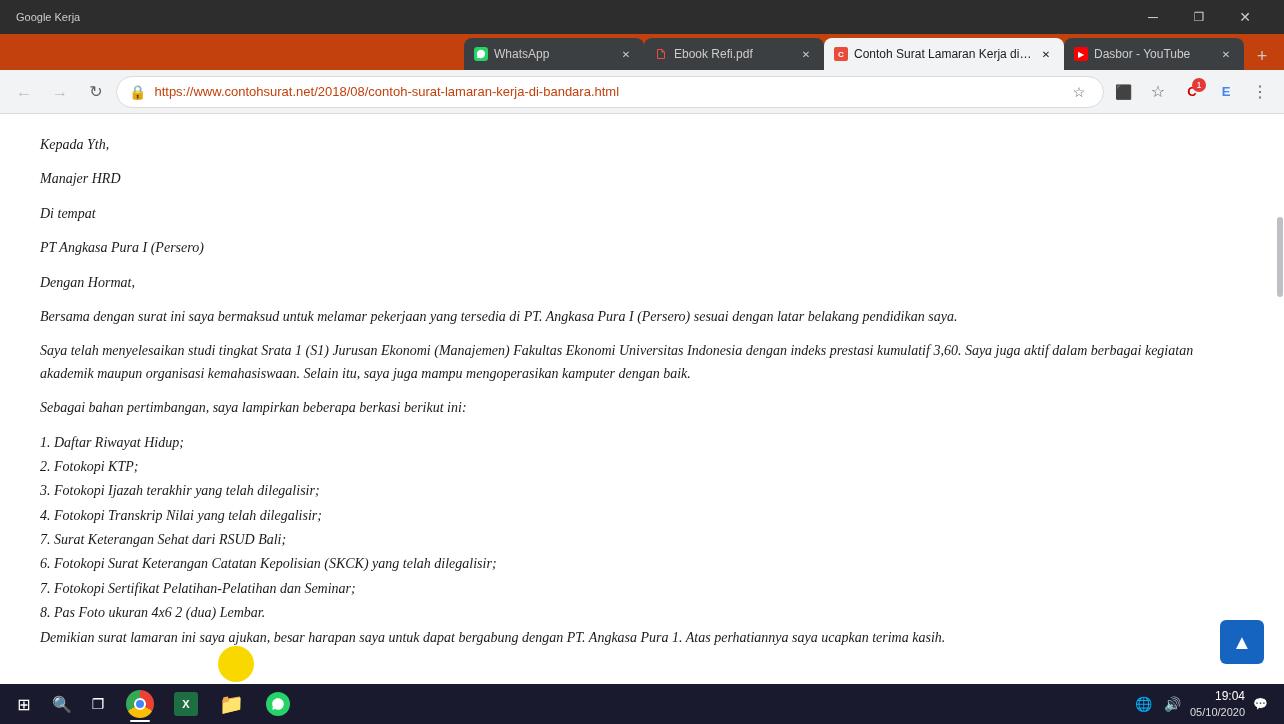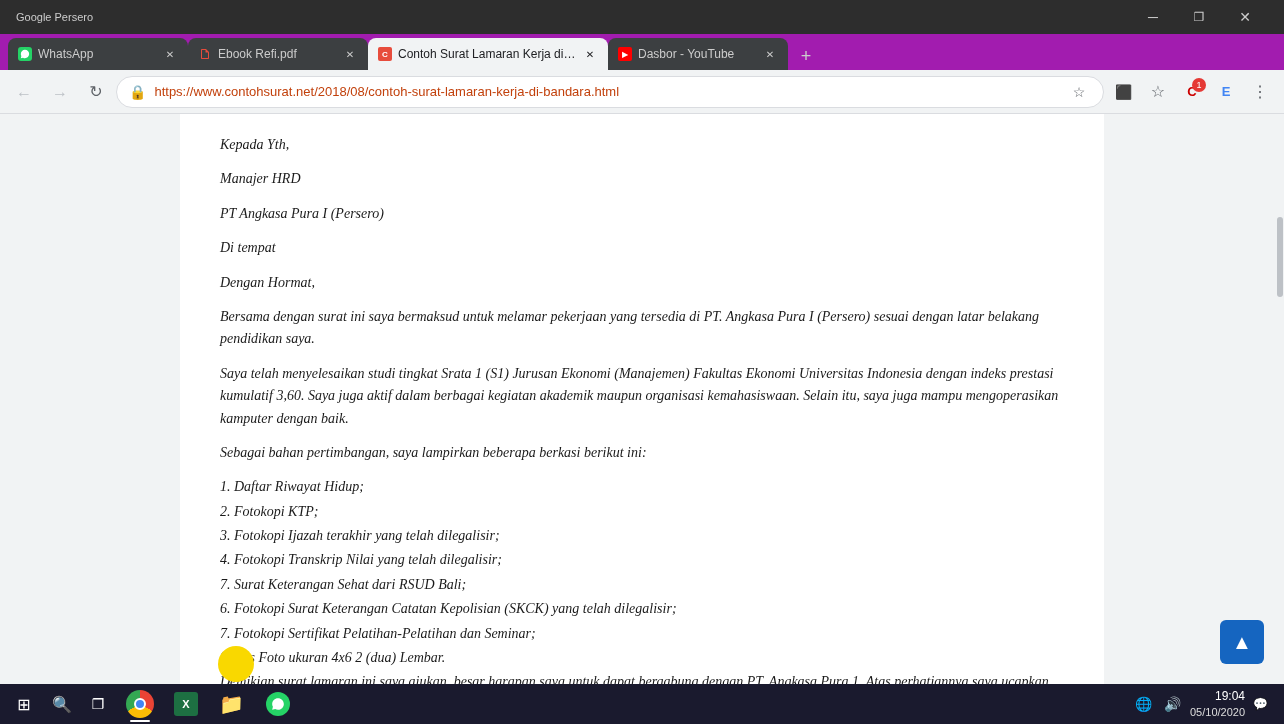--- a/index.html
+++ b/index.html
@@ -16,25 +16,26 @@
     }
     .window-controls { display: flex; gap: 0; margin-right: 8px; }
     .win-btn {
       width: 46px; height: 34px;
       display: flex; align-items: center; justify-content: center;
       color: #ccc; font-size: 11px; cursor: pointer;
     }
 
     
     .tabs-bar {
-      background: #a21caf;
+      background: #c2410c;
       height: 36px;
       display: flex;
       align-items: flex-end;
       padding: 0 8px;
+      justify-content: flex-end;
     }
     .tab {
       height: 32px;
       min-width: 180px;
       max-width: 240px;
       background: #3c3f41;
       border-radius: 8px 8px 0 0;
       display: flex;
       align-items: center;
       padding: 0 10px;
@@ -117,20 +118,21 @@
       font-size: 14px;
     }
 
     .toolbar-right { display: flex; align-items: center; gap: 2px; }
 
     
     .content-area {
       display: flex;
       height: calc(724px - 34px - 36px - 44px);
       background: #f1f3f4;
+      flex-direction: column;
     }
 
     
     .left-margin { width: 180px; background: #f1f3f4; flex-shrink: 0; }
     .right-margin { width: 180px; background: #f1f3f4; flex-shrink: 0; }
 
     
     .page-content {
       flex: 1;
       background: white;
@@ -332,21 +334,21 @@
       background: #f9d800;
       border-radius: 50%;
       z-index: 200;
     }
   </style>
 </head>
 <body>
 
 <div class="title-bar">
   <div style="flex:1; display:flex; align-items:center; gap:4px; padding-left:8px;">
-    <span style="font-size:11px; color:#ccc;">Google Persero</span>
+    <span style="font-size:11px; color:#ccc;">Google Kerja</span>
   </div>
   <div class="window-controls">
     <div class="win-btn" style="font-size:14px; color:#ccc;">─</div>
     <div class="win-btn" style="font-size:12px; color:#ccc;">❐</div>
     <div class="win-btn close" style="font-size:14px; color:#ccc;">✕</div>
   </div>
 </div>
 
 <div class="tabs-bar">
 
@@ -429,22 +431,22 @@
   </div>
 </div>
 
 <div class="content-area">
   <div class="left-margin"></div>
 
   <div class="page-content">
     <div class="letter-text">
       <p>Kepada Yth,</p>
       <p>Manajer HRD</p>
+      <p>Di tempat</p>
       <p>PT Angkasa Pura I (Persero)</p>
-      <p>Di tempat</p>
 
       <p>Dengan Hormat,</p>
 
       <p>Bersama dengan surat ini saya bermaksud untuk melamar pekerjaan yang tersedia di PT. Angkasa Pura I (Persero) sesuai dengan latar belakang pendidikan saya.</p>
 
       <p>Saya telah menyelesaikan studi tingkat Srata 1 (S1) Jurusan Ekonomi (Manajemen) Fakultas Ekonomi Universitas Indonesia dengan indeks prestasi kumulatif 3,60. Saya juga aktif dalam berbagai kegiatan akademik maupun organisasi kemahasiswaan. Selain itu, saya juga mampu mengoperasikan kamputer dengan baik.</p>
 
       <p>Sebagai bahan pertimbangan, saya lampirkan beberapa berkasi berikut ini:</p>
 
       <ul class="letter-list">

